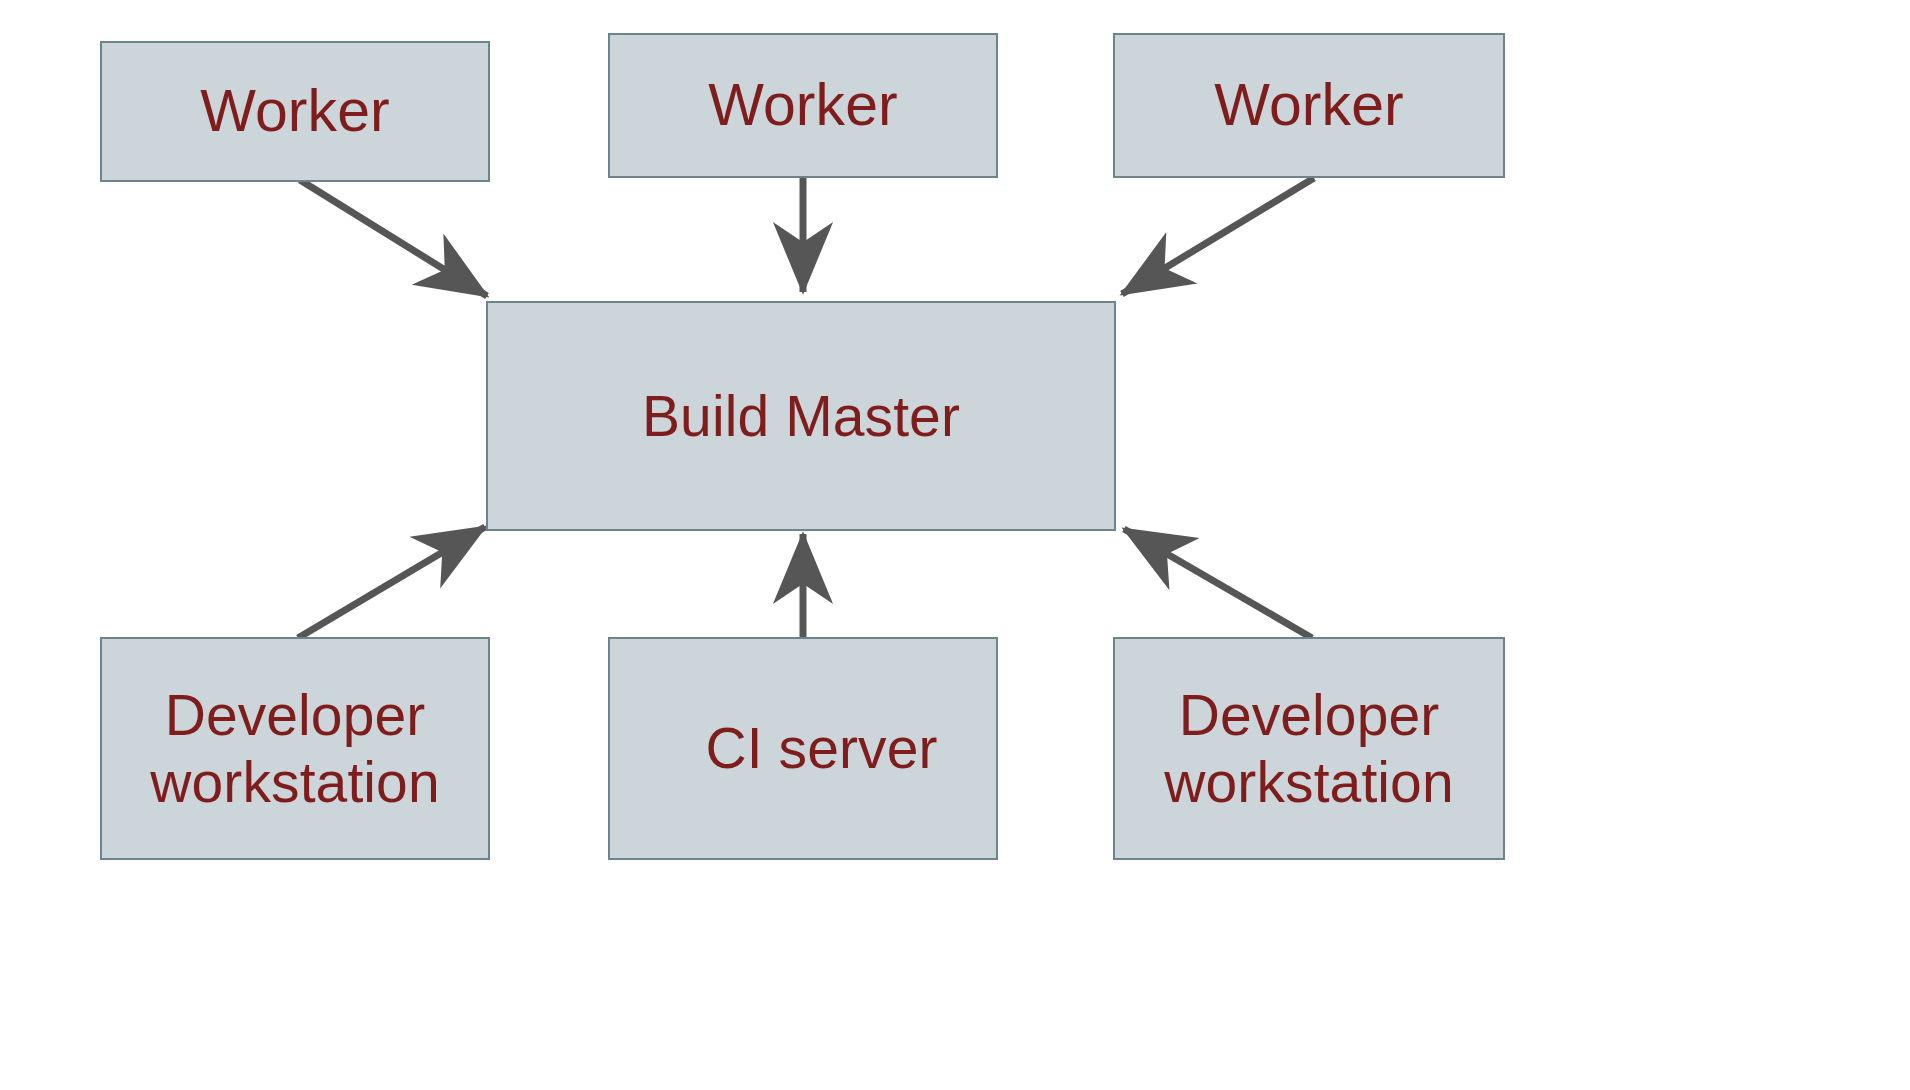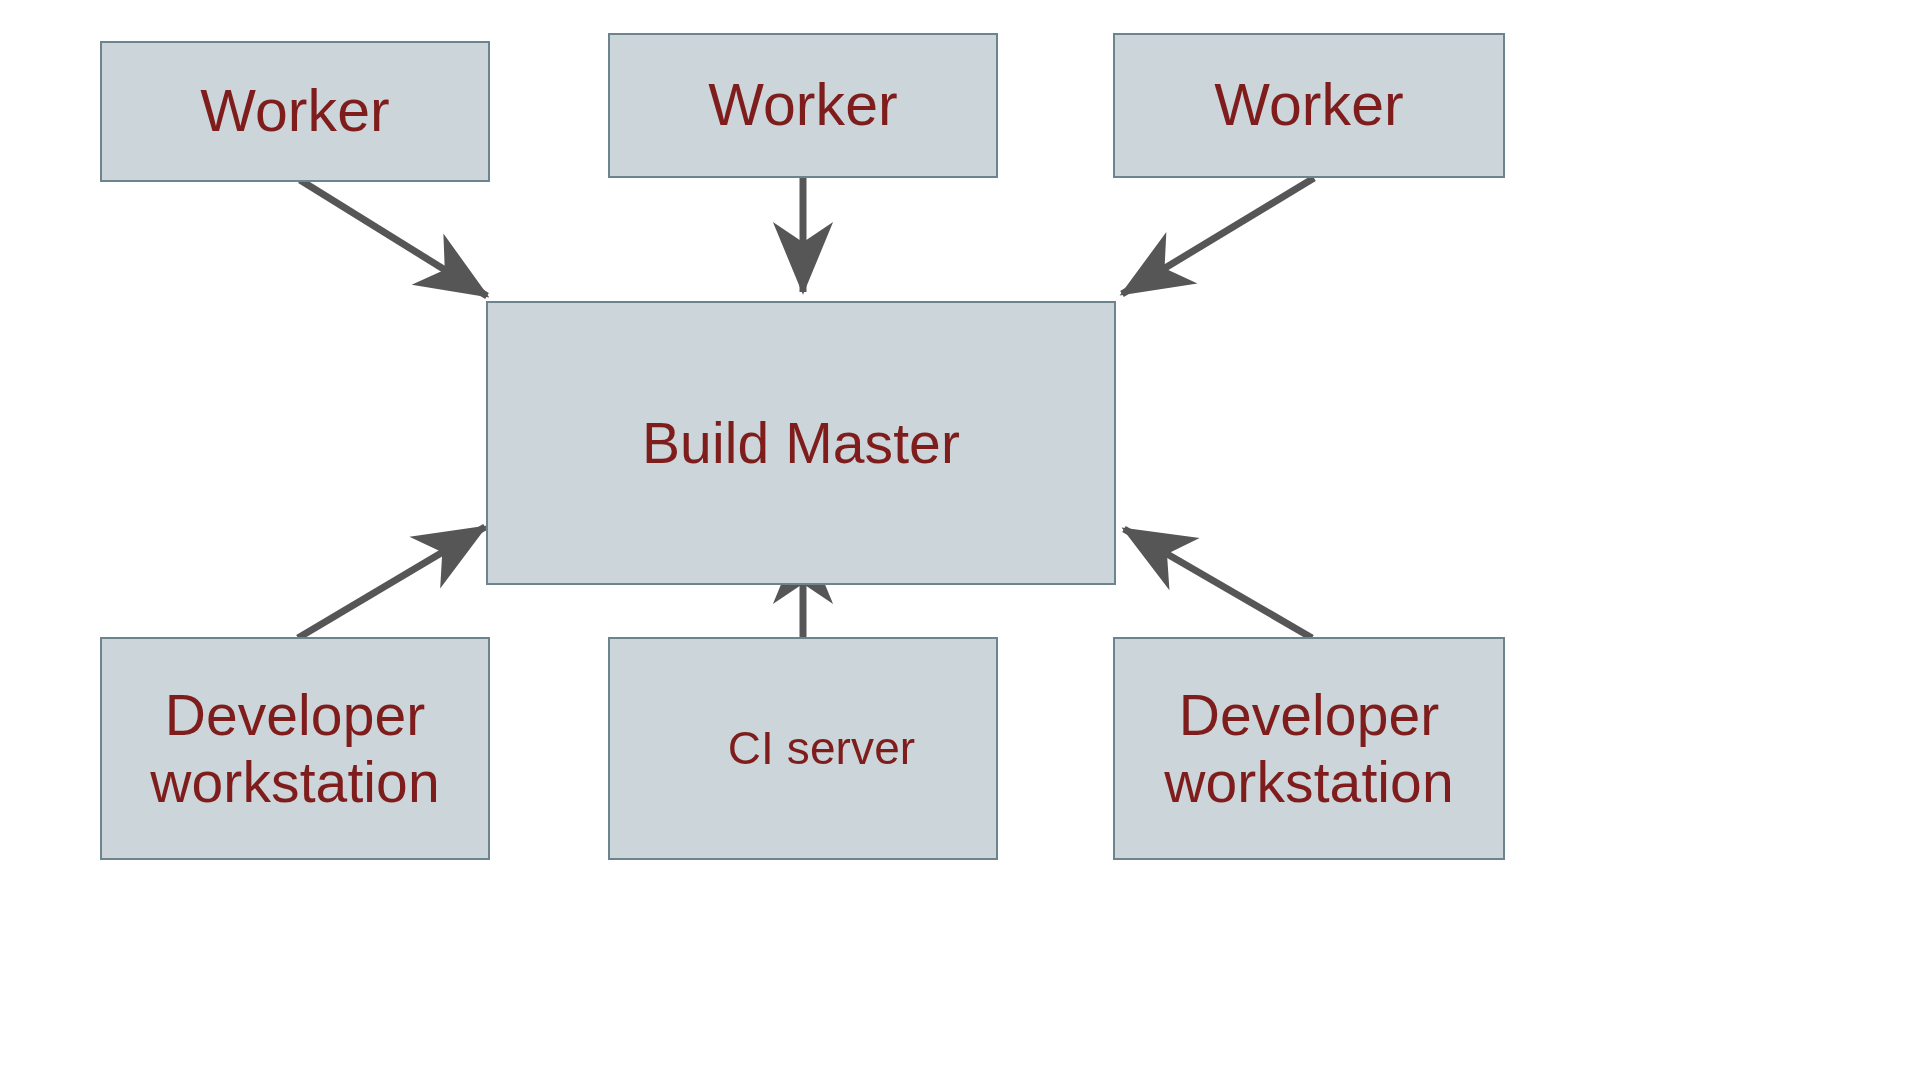--- a/index.html
+++ b/index.html
@@ -43,24 +43,24 @@
   .node-label {
     display: block;
     white-space: pre-line;
     padding: 0 6px;
   }
   
   #node-worker-1 { left: 100px; top: 41px;  width: 390px; height: 141px; font-size: 59px; }
   #node-worker-2 { left: 608px; top: 33px;  width: 390px; height: 145px; font-size: 59px; }
   #node-worker-3 { left: 1113px;top: 33px;  width: 392px; height: 145px; font-size: 59px; }
   
-  #node-build-master { left: 486px; top: 301px; width: 630px; height: 284px; font-size: 57px; }
+  #node-build-master { left: 486px; top: 301px; width: 630px; height: 230px; font-size: 57px; }
   
   #node-dev-ws-1 { left: 100px;  top: 637px; width: 390px; height: 223px; font-size: 57px; }
-  #node-ci-server { left: 608px; top: 637px; width: 390px; height: 223px; font-size: 46px; padding-left: 37px; }
+  #node-ci-server { left: 608px; top: 637px; width: 390px; height: 223px; font-size: 57px; padding-left: 37px; }
   #node-dev-ws-2 { left: 1113px;top: 637px; width: 392px; height: 223px; font-size: 57px; }
 </style>
 </head>
 <body>
 
 <div id="canvas">
 
   <svg id="edge-layer" viewBox="0 0 1910 1090" width="1910" height="1090" xmlns="http://www.w3.org/2000/svg">
     <defs>
       <marker id="arrowhead" markerWidth="11" markerHeight="9" refX="10.2" refY="4.5" orient="auto" markerUnits="strokeWidth">

